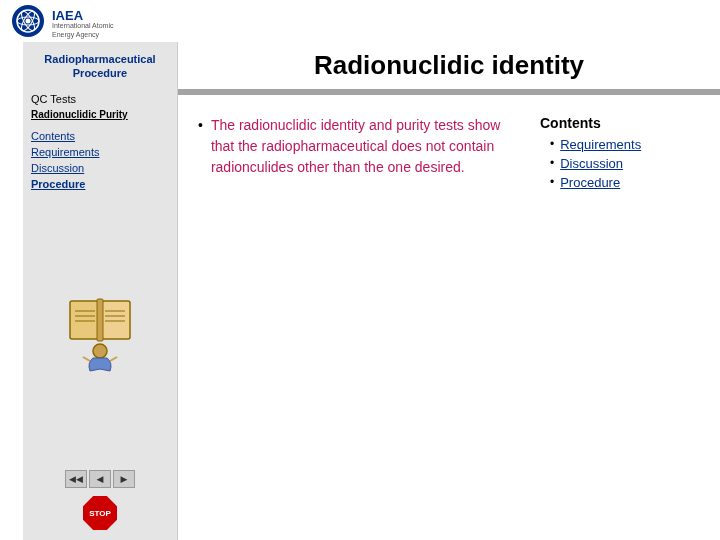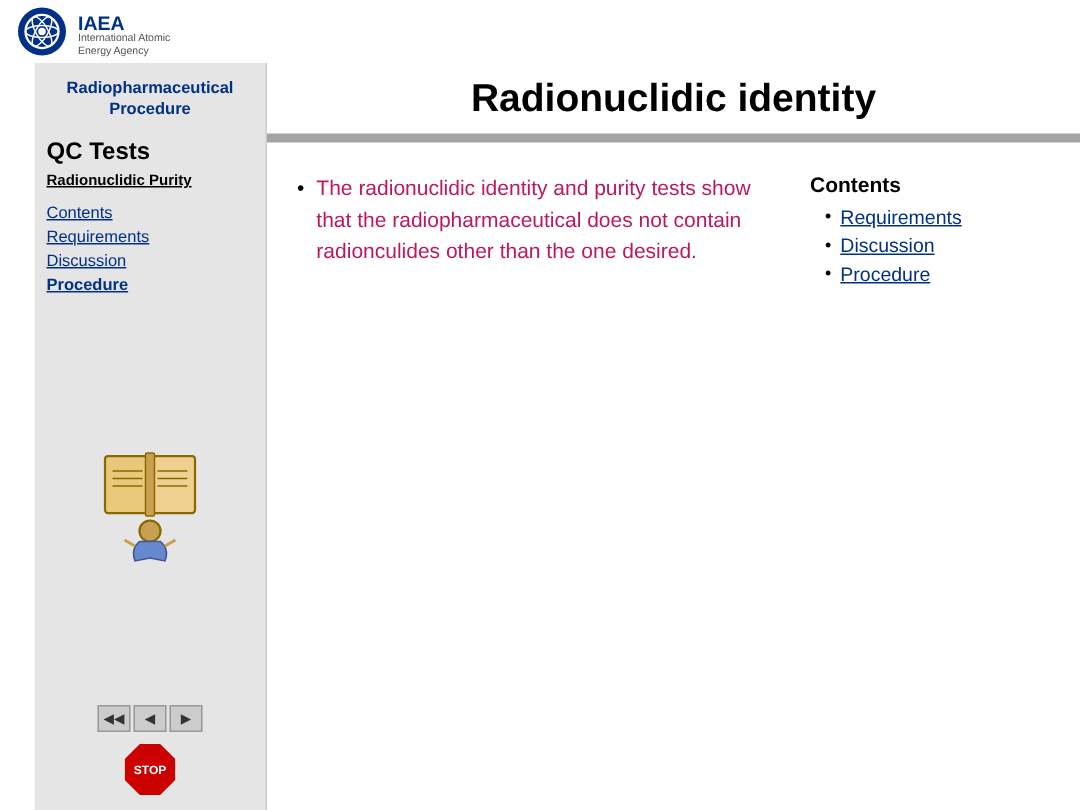--- a/index.html
+++ b/index.html
@@ -75,22 +75,22 @@
     .sidebar-title {
       font-size: 11px;
       color: #003087;
       font-weight: bold;
       margin-bottom: 12px;
       line-height: 1.3;
       text-align: center;
     }
 
     .sidebar-section-title {
-      font-size: 16px;
-      font-weight: bold;
+      font-size: 11px;
+      font-weight: normal;
       color: #000;
       margin-bottom: 4px;
     }
 
     .sidebar-section-subtitle {
       font-size: 10px;
       font-weight: bold;
       color: #000;
       margin-bottom: 10px;
       text-decoration: underline;

